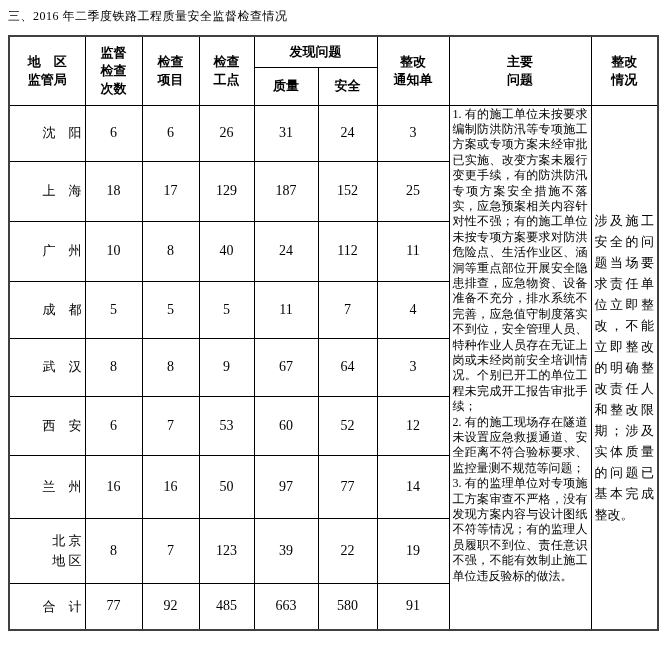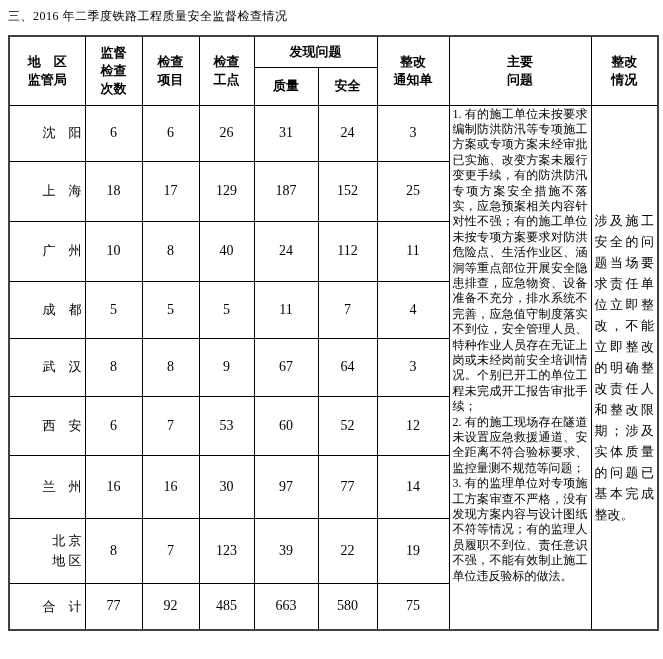--- a/index.html
+++ b/index.html
@@ -171,21 +171,21 @@
         <td class="num">7</td>
         <td class="num">53</td>
         <td class="num">60</td>
         <td class="num">52</td>
         <td class="num">12</td>
       </tr>
       <tr style="height:63px">
         <td class="region">兰　州</td>
         <td class="num">16</td>
         <td class="num">16</td>
-        <td class="num">30</td>
+        <td class="num">50</td>
         <td class="num">97</td>
         <td class="num">77</td>
         <td class="num">14</td>
       </tr>
       <tr style="height:65px">
         <td class="region">北 京
 地 区</td>
         <td class="num">8</td>
         <td class="num">7</td>
         <td class="num">123</td>
@@ -193,17 +193,17 @@
         <td class="num">22</td>
         <td class="num">19</td>
       </tr>
       <tr style="height:47px">
         <td class="region">合　计</td>
         <td class="num">77</td>
         <td class="num">92</td>
         <td class="num">485</td>
         <td class="num">663</td>
         <td class="num">580</td>
-        <td class="num">75</td>
+        <td class="num">91</td>
       </tr>
     </tbody>
   </table>
 </div>
 
 </body></html>

